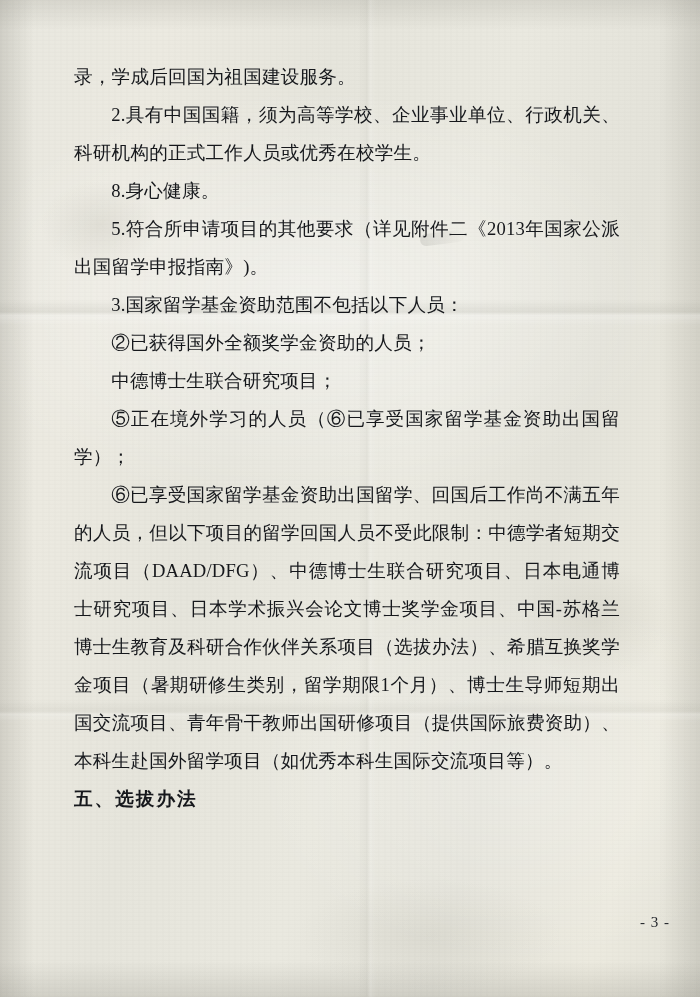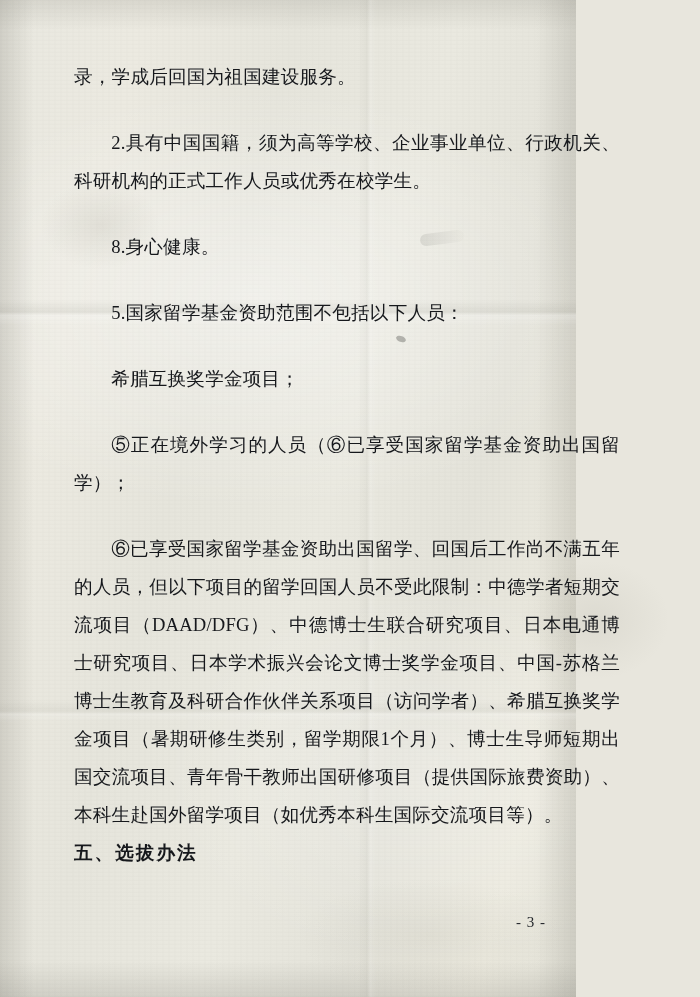--- a/index.html
+++ b/index.html
@@ -8,21 +8,21 @@
   }
   body {
     width: 700px;
     height: 997px;
     background: #e8e6dd;
     font-family: "Liberation Serif", serif;
     overflow: hidden;
   }
   #page {
     position: relative;
-    width: 576px;
+    width: 700px;
     height: 997px;
     background:
       radial-gradient(ellipse 520px 300px at 44% 30%, rgba(255,255,255,0.45), rgba(255,255,255,0) 70%),
       radial-gradient(ellipse 380px 260px at 75% 78%, rgba(255,255,255,0.25), rgba(255,255,255,0) 72%),
       linear-gradient(105deg, #e9e8e0 0%, #eceae1 18%, #e6e5dc 36%, #eae9e0 55%, #e4e3da 72%, #eceadf 88%, #e2e1d7 100%);
     box-sizing: border-box;
   }
   
   .scan-noise {
     position: absolute;
@@ -105,21 +105,20 @@
     letter-spacing: 0.2px;
     text-align: justify;
   }
   p.para {
     margin: 0;
     text-indent: 0;
     white-space: pre-wrap;
   }
   p.indent {
     text-indent: 2em;
-    margin-top: 28px;
   }
   .heading {
     font-weight: bold;
     text-indent: 2em;
     letter-spacing: 2px;
   }
   .page-number {
     position: absolute;
     right: 30px;
     bottom: 66px;
@@ -161,24 +160,26 @@
   <div class="fold-2"></div>
   <div class="fold-v"></div>
   <div class="smudge-a"></div>
   <div class="smudge-b"></div>
   <div class="smudge-c"></div>
 
   <div id="doc-body">
     <p class="para">录，学成后回国为祖国建设服务。</p>
     <p class="para indent">2.具有中国国籍，须为高等学校、企业事业单位、行政机关、科研机构的正式工作人员或优秀在校学生。</p>
     <p class="para indent">8.身心健康。</p>
-    <p class="para indent">5.国家留学基金资助范围不包括以下人员：</p>
-    <p class="para indent">希腊互换奖学金项目；</p>
+    <p class="para indent">5.符合所申请项目的其他要求（详见附件二《2013年国家公派出国留学申报指南》)。</p>
+    <p class="para indent">3.国家留学基金资助范围不包括以下人员：</p>
+    <p class="para indent">②已获得国外全额奖学金资助的人员；</p>
+    <p class="para indent">中德博士生联合研究项目；</p>
     <p class="para indent">⑤正在境外学习的人员（⑥已享受国家留学基金资助出国留学）；</p>
-    <p class="para indent">⑥已享受国家留学基金资助出国留学、回国后工作尚不满五年的人员，但以下项目的留学回国人员不受此限制：中德学者短期交流项目（DAAD/DFG）、中德博士生联合研究项目、日本电通博士研究项目、日本学术振兴会论文博士奖学金项目、中国-苏格兰博士生教育及科研合作伙伴关系项目（访问学者）、希腊互换奖学金项目（暑期研修生类别，留学期限1个月）、博士生导师短期出国交流项目、青年骨干教师出国研修项目（提供国际旅费资助）、本科生赴国外留学项目（如优秀本科生国际交流项目等）。</p>
+    <p class="para indent">⑥已享受国家留学基金资助出国留学、回国后工作尚不满五年的人员，但以下项目的留学回国人员不受此限制：中德学者短期交流项目（DAAD/DFG）、中德博士生联合研究项目、日本电通博士研究项目、日本学术振兴会论文博士奖学金项目、中国-苏格兰博士生教育及科研合作伙伴关系项目（选拔办法）、希腊互换奖学金项目（暑期研修生类别，留学期限1个月）、博士生导师短期出国交流项目、青年骨干教师出国研修项目（提供国际旅费资助）、本科生赴国外留学项目（如优秀本科生国际交流项目等）。</p>
     <p class="para heading">五、选拔办法</p>
 
   </div>
 
   <div class="stray-mark-1"></div>
   <div class="stray-mark-2"></div>
 
   <div class="page-number">- 3 -</div>
 
   <div class="scan-noise"></div>

